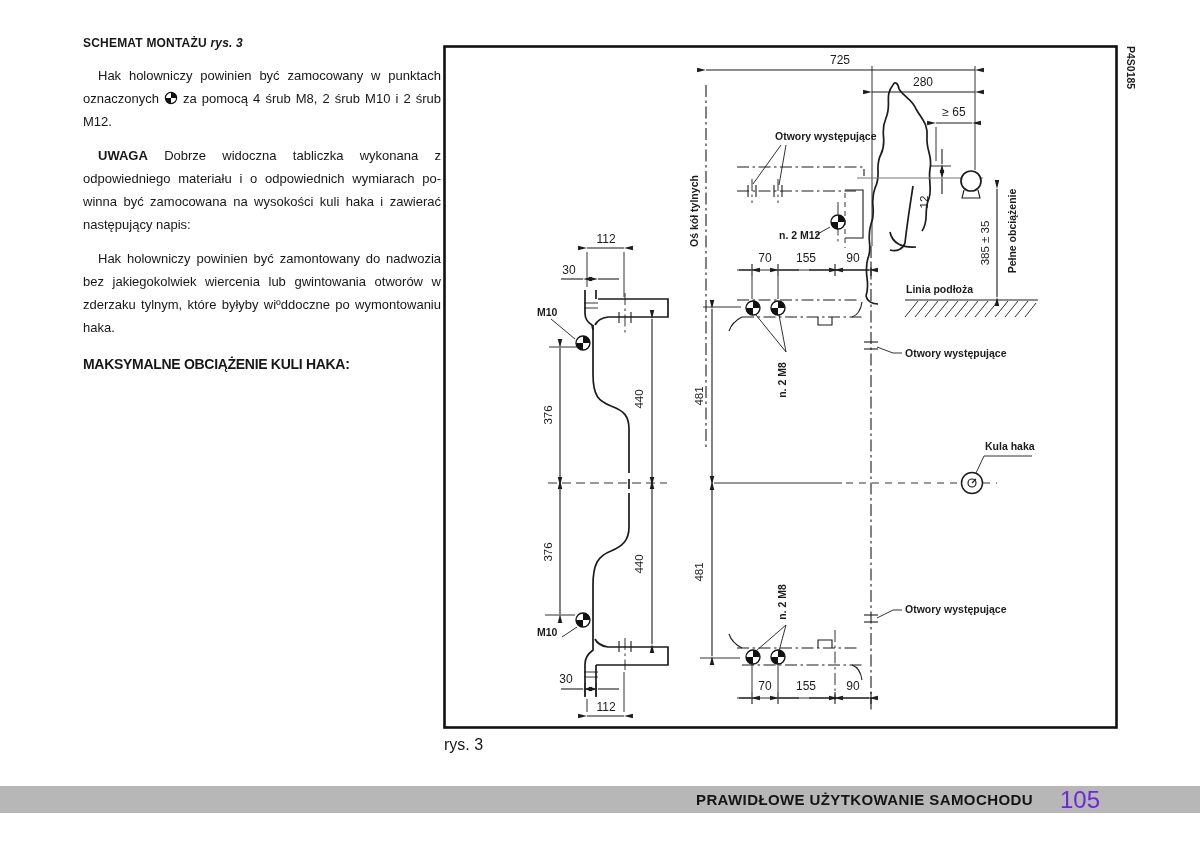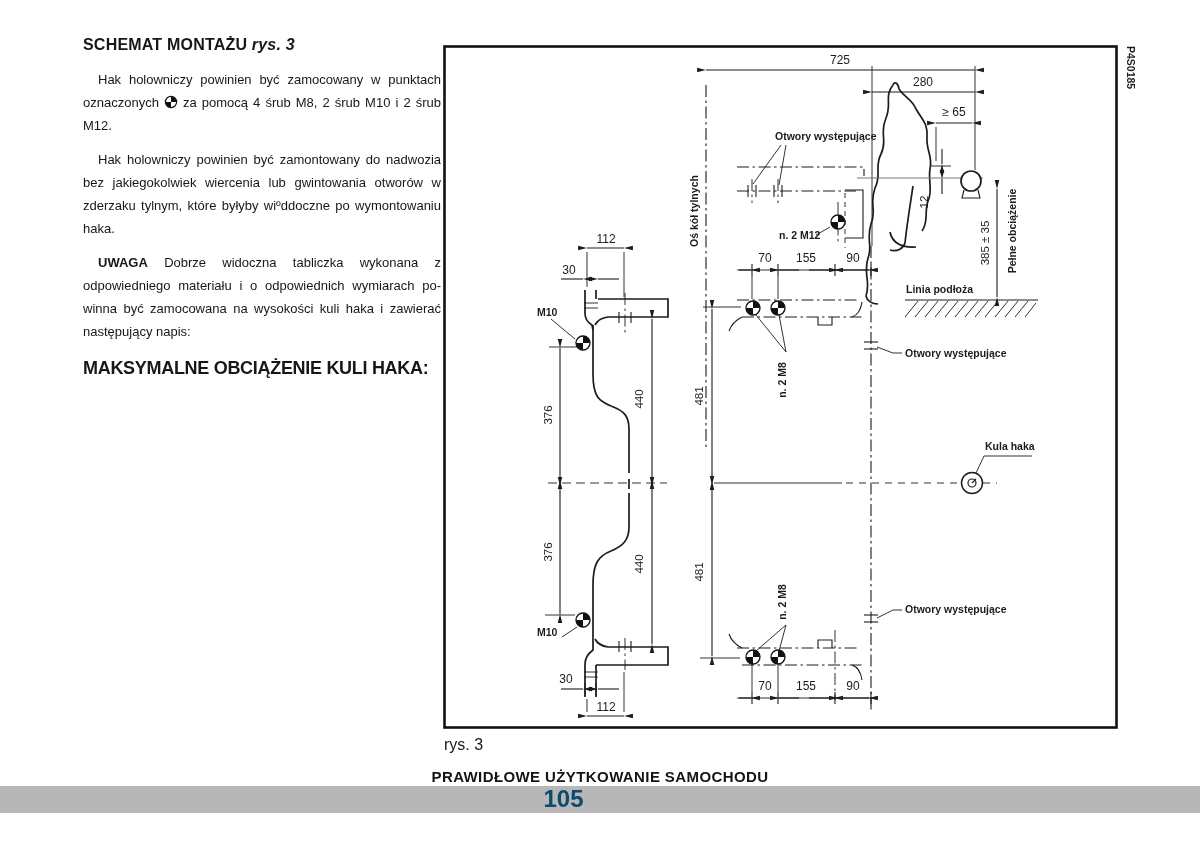--- a/index.html
+++ b/index.html
@@ -2,27 +2,27 @@
 <html><head>
 <meta charset="utf-8">
 <style>
   * { margin:0; padding:0; box-sizing:border-box; }
   html,body { width:1200px; height:847px; background:#ffffff; overflow:hidden;
               font-family:"Liberation Sans", sans-serif; color:#171717; position:relative; }
   .page { position:relative; width:1200px; height:847px; background:#fff; }
 
   
   .text-col { position:absolute; left:83px; top:36px; width:358px; }
-  .text-col h1 { font-size:16px; font-weight:bold; letter-spacing:.2px; margin-bottom:14px; }
+  .text-col h1 { font-size:12px; font-weight:bold; letter-spacing:.2px; margin-bottom:14px; }
   .text-col h1 em { font-style:italic; }
   .text-col p { font-size:13px; line-height:23px; text-align:justify; text-indent:15px;
                 margin-bottom:11px; }
   .text-col p b { font-weight:bold; }
   .mark-icon { display:inline-block; vertical-align:-2px; }
-  .max-load { margin-top:14px; font-weight:bold; font-size:18px; line-height:23px;
+  .max-load { margin-top:14px; font-weight:bold; font-size:14px; line-height:23px;
               letter-spacing:-0.3px; }
 
   
   .diagram { position:absolute; left:440px; top:30px; width:695px; height:712px; }
   .fig-caption { position:absolute; left:444px; top:736px; font-size:16px; }
 
   
   .ln   { stroke:#1c1c1c; stroke-width:1.1; fill:none; }
   .thin { stroke:#1c1c1c; stroke-width:0.9; fill:none; }
   .ol   { stroke:#1c1c1c; stroke-width:1.7; fill:none; }
@@ -30,43 +30,43 @@
   .dd   { stroke-dasharray:12 3.5 2.5 3.5; }
   .dsh  { stroke-dasharray:9 5; }
   .dsh2 { stroke-dasharray:7 6; }
   .dim  { font:12px "Liberation Sans", sans-serif; fill:#1c1c1c; }
   .dimv { font:11.5px "Liberation Sans", sans-serif; fill:#1c1c1c; }
   .lbl  { font:bold 10.5px "Liberation Sans", sans-serif; fill:#1c1c1c; }
   .mid  { text-anchor:middle; }
 
   
   .footer-bar { position:absolute; left:0; top:786px; width:1200px; height:27px;
-                background:#b7b7b7; display:flex; align-items:center; justify-content:flex-end;flex-direction:column; }
+                background:#b7b7b7; display:flex; align-items:center; justify-content:flex-end; }
   .footer-title { font-size:15px; font-weight:bold; letter-spacing:.4px; color:#141414; }
-  .footer-num { font-size:24px; font-weight:bold; color:#0c4a6e; margin-left:27px; margin-right:100px; }
+  .footer-num { font-size:24px; font-weight:normal; color:#6d28d9; margin-left:27px; margin-right:100px; }
 </style>
 </head>
 <body>
 
 <div class="page">
 
   <div class="text-col">
     <h1><span>SCHEMAT MONTAŻU</span> <em>rys. 3</em></h1>
 
     <p><span>Hak holowniczy powinien być zamo­cowany w punktach oznaczonych</span>
       <svg class="mark-icon" width="14" height="14" viewBox="-7 -7 14 14">
           <circle r="5.6" fill="#fff" stroke="#111" stroke-width="1.2"></circle>
           <path d="M0,0 L0,-5.6 A5.6,5.6 0 0 1 5.6,0 Z" fill="#111"></path>
           <path d="M0,0 L0,5.6 A5.6,5.6 0 0 1 -5.6,0 Z" fill="#111"></path>
         </svg>
       <span>za pomocą 4 śrub M8, 2 śrub M10 i 2 śrub M12.</span></p>
 
+    <p><b>UWAGA</b> <span>Dobrze widoczna tablicz­ka wykonana z odpowiedniego mate­riału i o odpowiednich wymiarach po­winna być zamocowana na wysokości kuli haka i zawierać następujący na­pis:</span></p>
+
     <p>Hak holowniczy powinien być zamon­towany do nadwozia bez jakiegokolwiek wiercenia lub gwintowania otworów w zderzaku tylnym, które byłyby wiºddoczne po wymontowaniu haka.</p>
-
-    <p><b>UWAGA</b> <span>Dobrze widoczna tablicz­ka wykonana z odpowiedniego mate­riału i o odpowiednich wymiarach po­winna być zamocowana na wysokości kuli haka i zawierać następujący na­pis:</span></p>
 
     <div class="max-load">
       <div>MAKSYMALNE OBCIĄŻENIE KULI HAKA:</div>
     </div>
   </div>
 
   <svg class="diagram" viewBox="440 30 695 712">
     <defs>
       <marker id="arw" viewBox="0 0 10 6" refX="0.4" refY="3" markerWidth="9.5" markerHeight="5.6" markerUnits="userSpaceOnUse" orient="auto-start-reverse">
         <path d="M0.4,3 L10,0.6 L10,5.4 Z" fill="#1c1c1c"></path>

